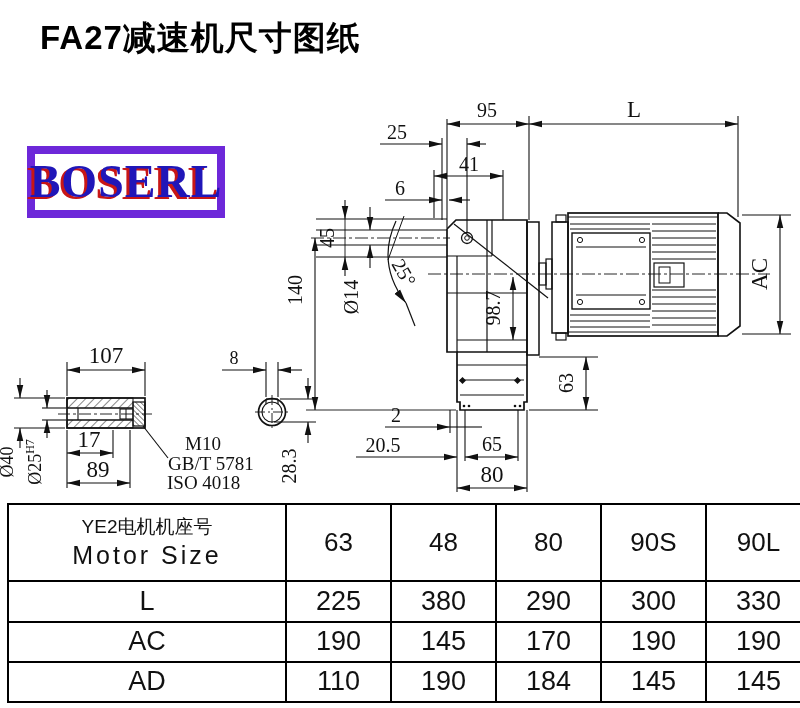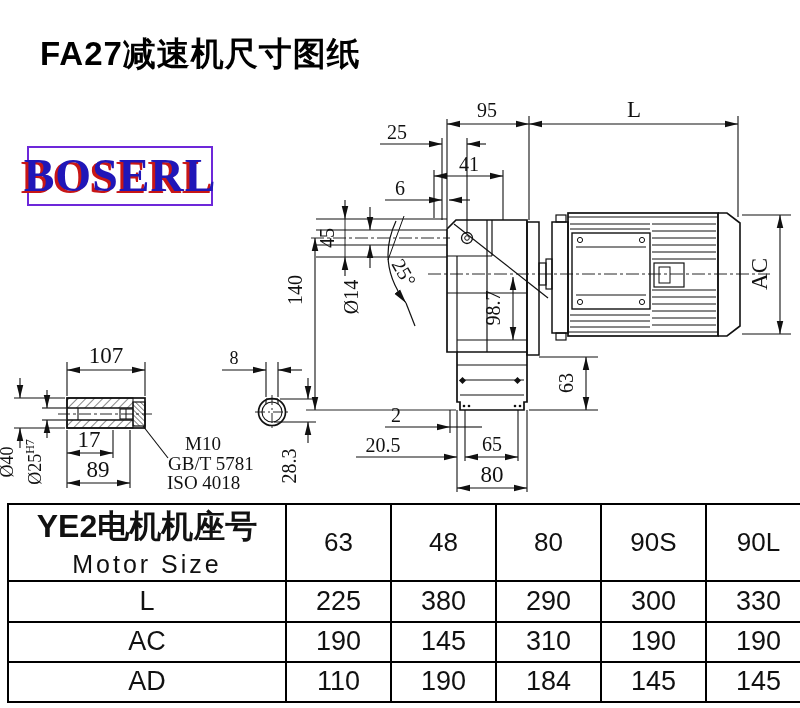--- a/index.html
+++ b/index.html
@@ -1,27 +1,27 @@
 <!DOCTYPE html>
 <html><head>
 <meta charset="utf-8">
 <style>
   html,body{margin:0;padding:0;}
   body{
     width:800px;height:708px;position:relative;background:#ffffff;
     font-family:"Liberation Sans", sans-serif;color:#111;overflow:hidden;
   }
   #title{
-    position:absolute;left:40px;top:32px;width:560px;
+    position:absolute;left:40px;top:16px;width:560px;
     font-size:33px;font-weight:bold;letter-spacing:1px;color:#000;
     font-family:"Liberation Sans", sans-serif;
   }
   #logo{
     position:absolute;left:27px;top:146px;width:182px;height:56px;
-    border:2px solid #6d28d9;background:#fff;
+    border:8px solid #6d28d9;background:#fff;
     display:flex;align-items:center;justify-content:center;
   }
   #logo .logo-text{
     font-family:"Liberation Serif", serif;font-weight:bold;font-size:46px;
     color:#2016b8;letter-spacing:1px;line-height:1;
     text-shadow:-3px 2px 0 #c81616;
   }
   #drawing{position:absolute;left:0;top:60px;}
   svg text{font-family:"Liberation Serif", serif;fill:#111;}
   .dimtxt{font-size:20px;}
@@ -32,21 +32,21 @@
     border-collapse:collapse;table-layout:fixed;background:#fff;
   }
   #dim-table td,#dim-table th{
     border:2px solid #000;text-align:center;vertical-align:middle;
     font-weight:normal;padding:0;color:#111;
   }
   #dim-table .c0{width:276px;}
   #dim-table .cn{width:103px;}
   #dim-table tr.hdr td{height:75px;}
   #dim-table tr.datarow td{height:38px;font-size:27px;}
-  .hdr-cn{font-size:32px;line-height:1.35;font-weight:bold;}
+  .hdr-cn{font-size:19px;line-height:1.35;}
   .hdr-en{font-size:25px;letter-spacing:3px;line-height:1.25;}
   .colhead{font-size:26px;}
   .rowlabel{font-size:26px;}
 </style>
 </head>
 <body>
 
 <div id="title">FA27减速机尺寸图纸</div>
 
 <div id="logo">
@@ -315,21 +315,21 @@
     <td>225</td>
     <td>380</td>
     <td>290</td>
     <td>300</td>
     <td>330</td>
   </tr>
   <tr class="datarow">
     <td class="c0 rowlabel">AC</td>
     <td>190</td>
     <td>145</td>
-    <td>310</td>
+    <td>170</td>
     <td>190</td>
     <td>190</td>
   </tr>
   <tr class="datarow">
     <td class="c0 rowlabel">AD</td>
     <td>110</td>
     <td>190</td>
     <td>184</td>
     <td>145</td>
     <td>145</td>

